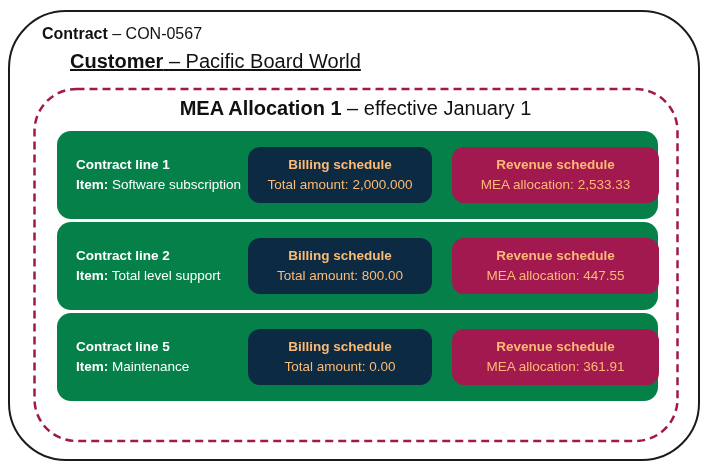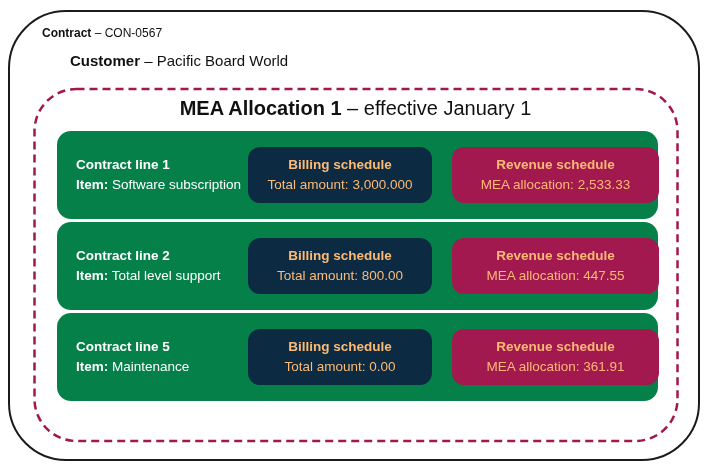--- a/index.html
+++ b/index.html
@@ -24,31 +24,32 @@
     height: 451px;
     border: 2.5px solid #1b1b1b;
     border-radius: 58px;
     box-sizing: border-box;
     background: #ffffff;
   }
   .contract-title {
     position: absolute;
     left: 42px;
     top: 24px;
-    font-size: 12px;
+    font-size: 16px;
     line-height: 19px;
     white-space: nowrap;
   }
   .customer-line {
     position: absolute;
     left: 70px;
     top: 52px;
-    font-size: 15px;
+    font-size: 20px;
     line-height: 18px;
     white-space: nowrap;
+    text-decoration: underline;
   }
   .dashed-svg {
     position: absolute;
     left: 0;
     top: 0;
     width: 707px;
     height: 468px;
     pointer-events: none;
   }
   .mea-title {
@@ -138,21 +139,21 @@
 
   <div class="rows">
 
     <div class="contract-row">
       <div class="line-info">
         <div class="b">Contract line 1</div>
         <div><span class="b">Item:</span> <span>Software subscription</span></div>
       </div>
       <div class="sched-card billing-card">
         <div class="b">Billing schedule</div>
-        <div><span>Total amount:</span> <span>3,000.000</span></div>
+        <div><span>Total amount:</span> <span>2,000.000</span></div>
       </div>
       <div class="sched-card revenue-card">
         <div class="b">Revenue schedule</div>
         <div><span>MEA allocation:</span> <span>2,533.33</span></div>
       </div>
     </div>
 
     <div class="contract-row">
       <div class="line-info">
         <div class="b">Contract line 2</div>

